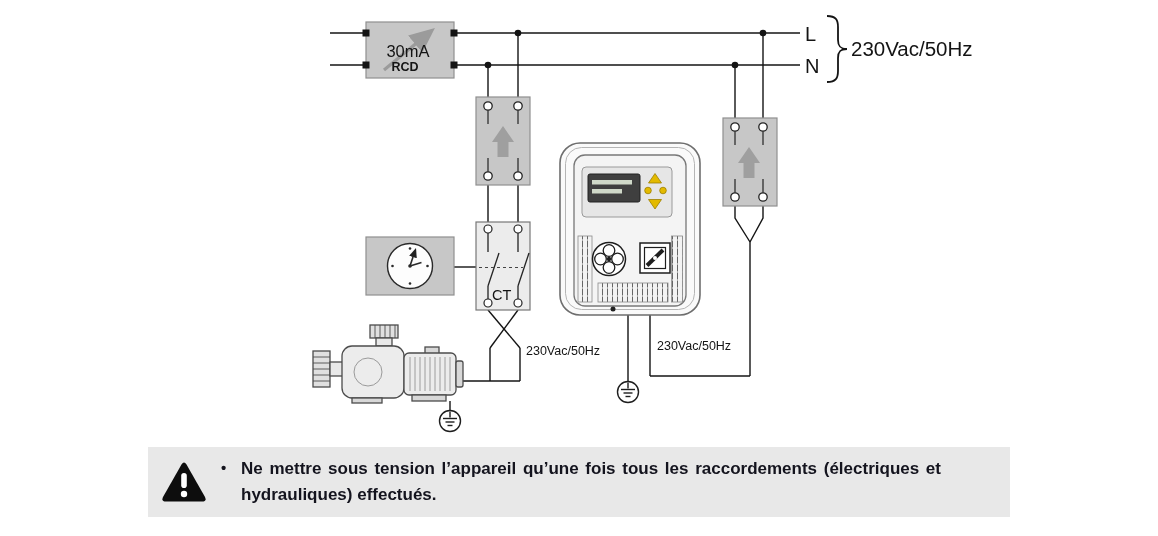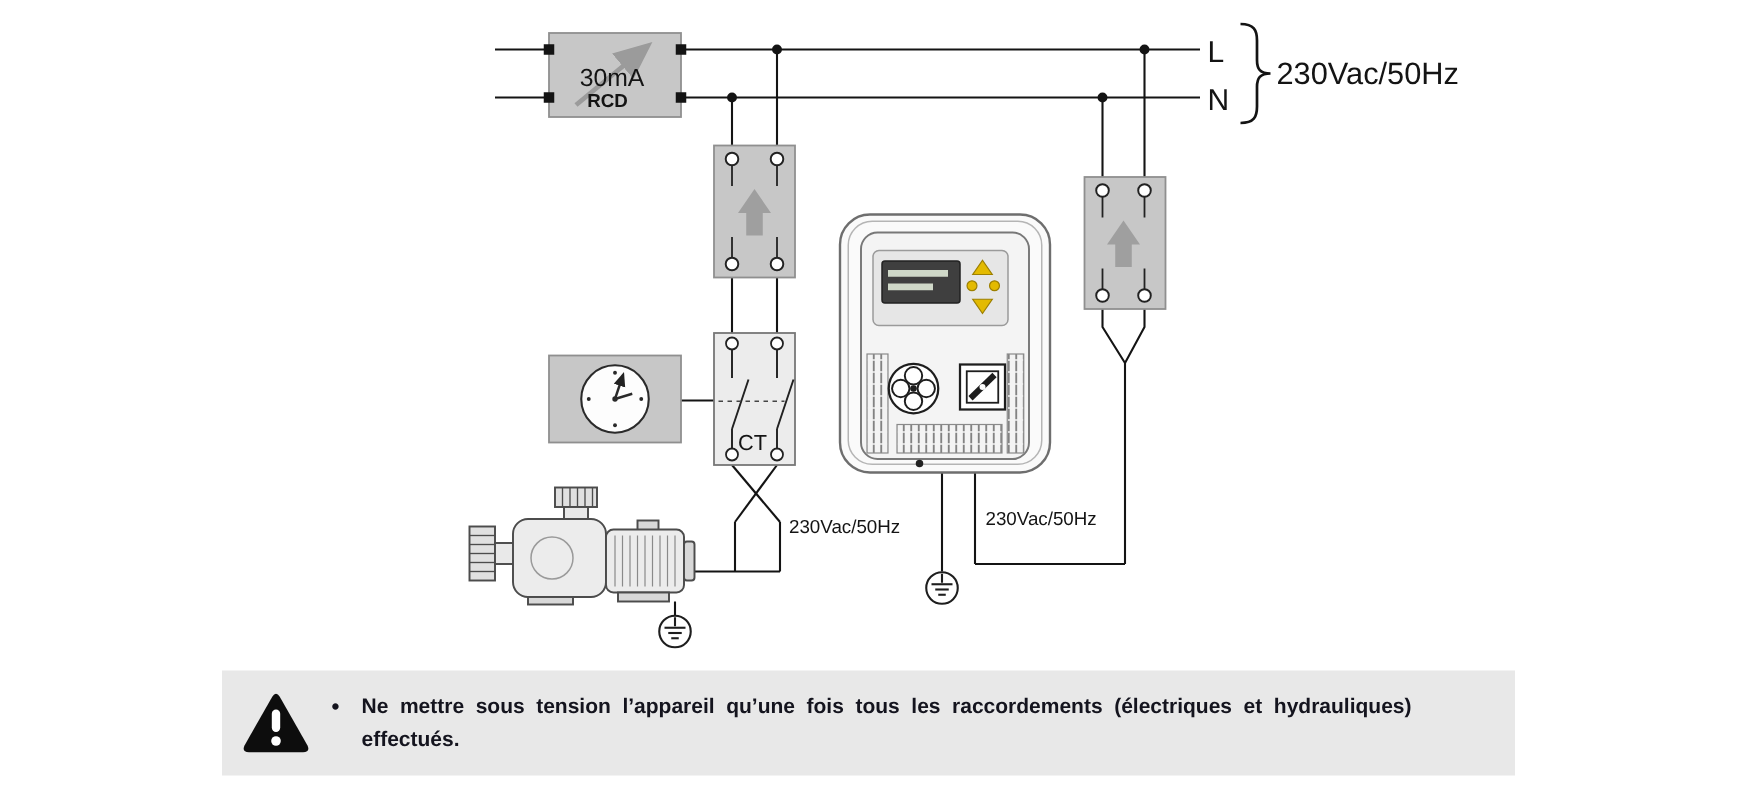--- a/index.html
+++ b/index.html
@@ -13,21 +13,21 @@
     position:absolute;left:148px;top:447px;width:862px;height:70px;
     background:#e8e8e8;display:flex;align-items:center;box-sizing:border-box;
   }
   .warn-icon{margin-left:13px;flex:0 0 auto;}
   .warn-body{display:flex;margin-left:14px;align-items:flex-start;}
   .warn-bullet{
     width:20px;flex:0 0 auto;font-weight:bold;font-size:15px;color:#14141e;
     line-height:1.55;
   }
   .warn-text{
-    width:700px;margin:0;font-weight:bold;font-size:14px;line-height:1.55;
+    width:700px;margin:0;font-weight:bold;font-size:17px;line-height:1.55;
     color:#14141e;text-align:justify;
   }
 </style>
 </head>
 <body>
 
 <div class="stage">
 
   <svg class="diagram" width="1158" height="536" viewBox="0 0 1158 536">
     <defs>

